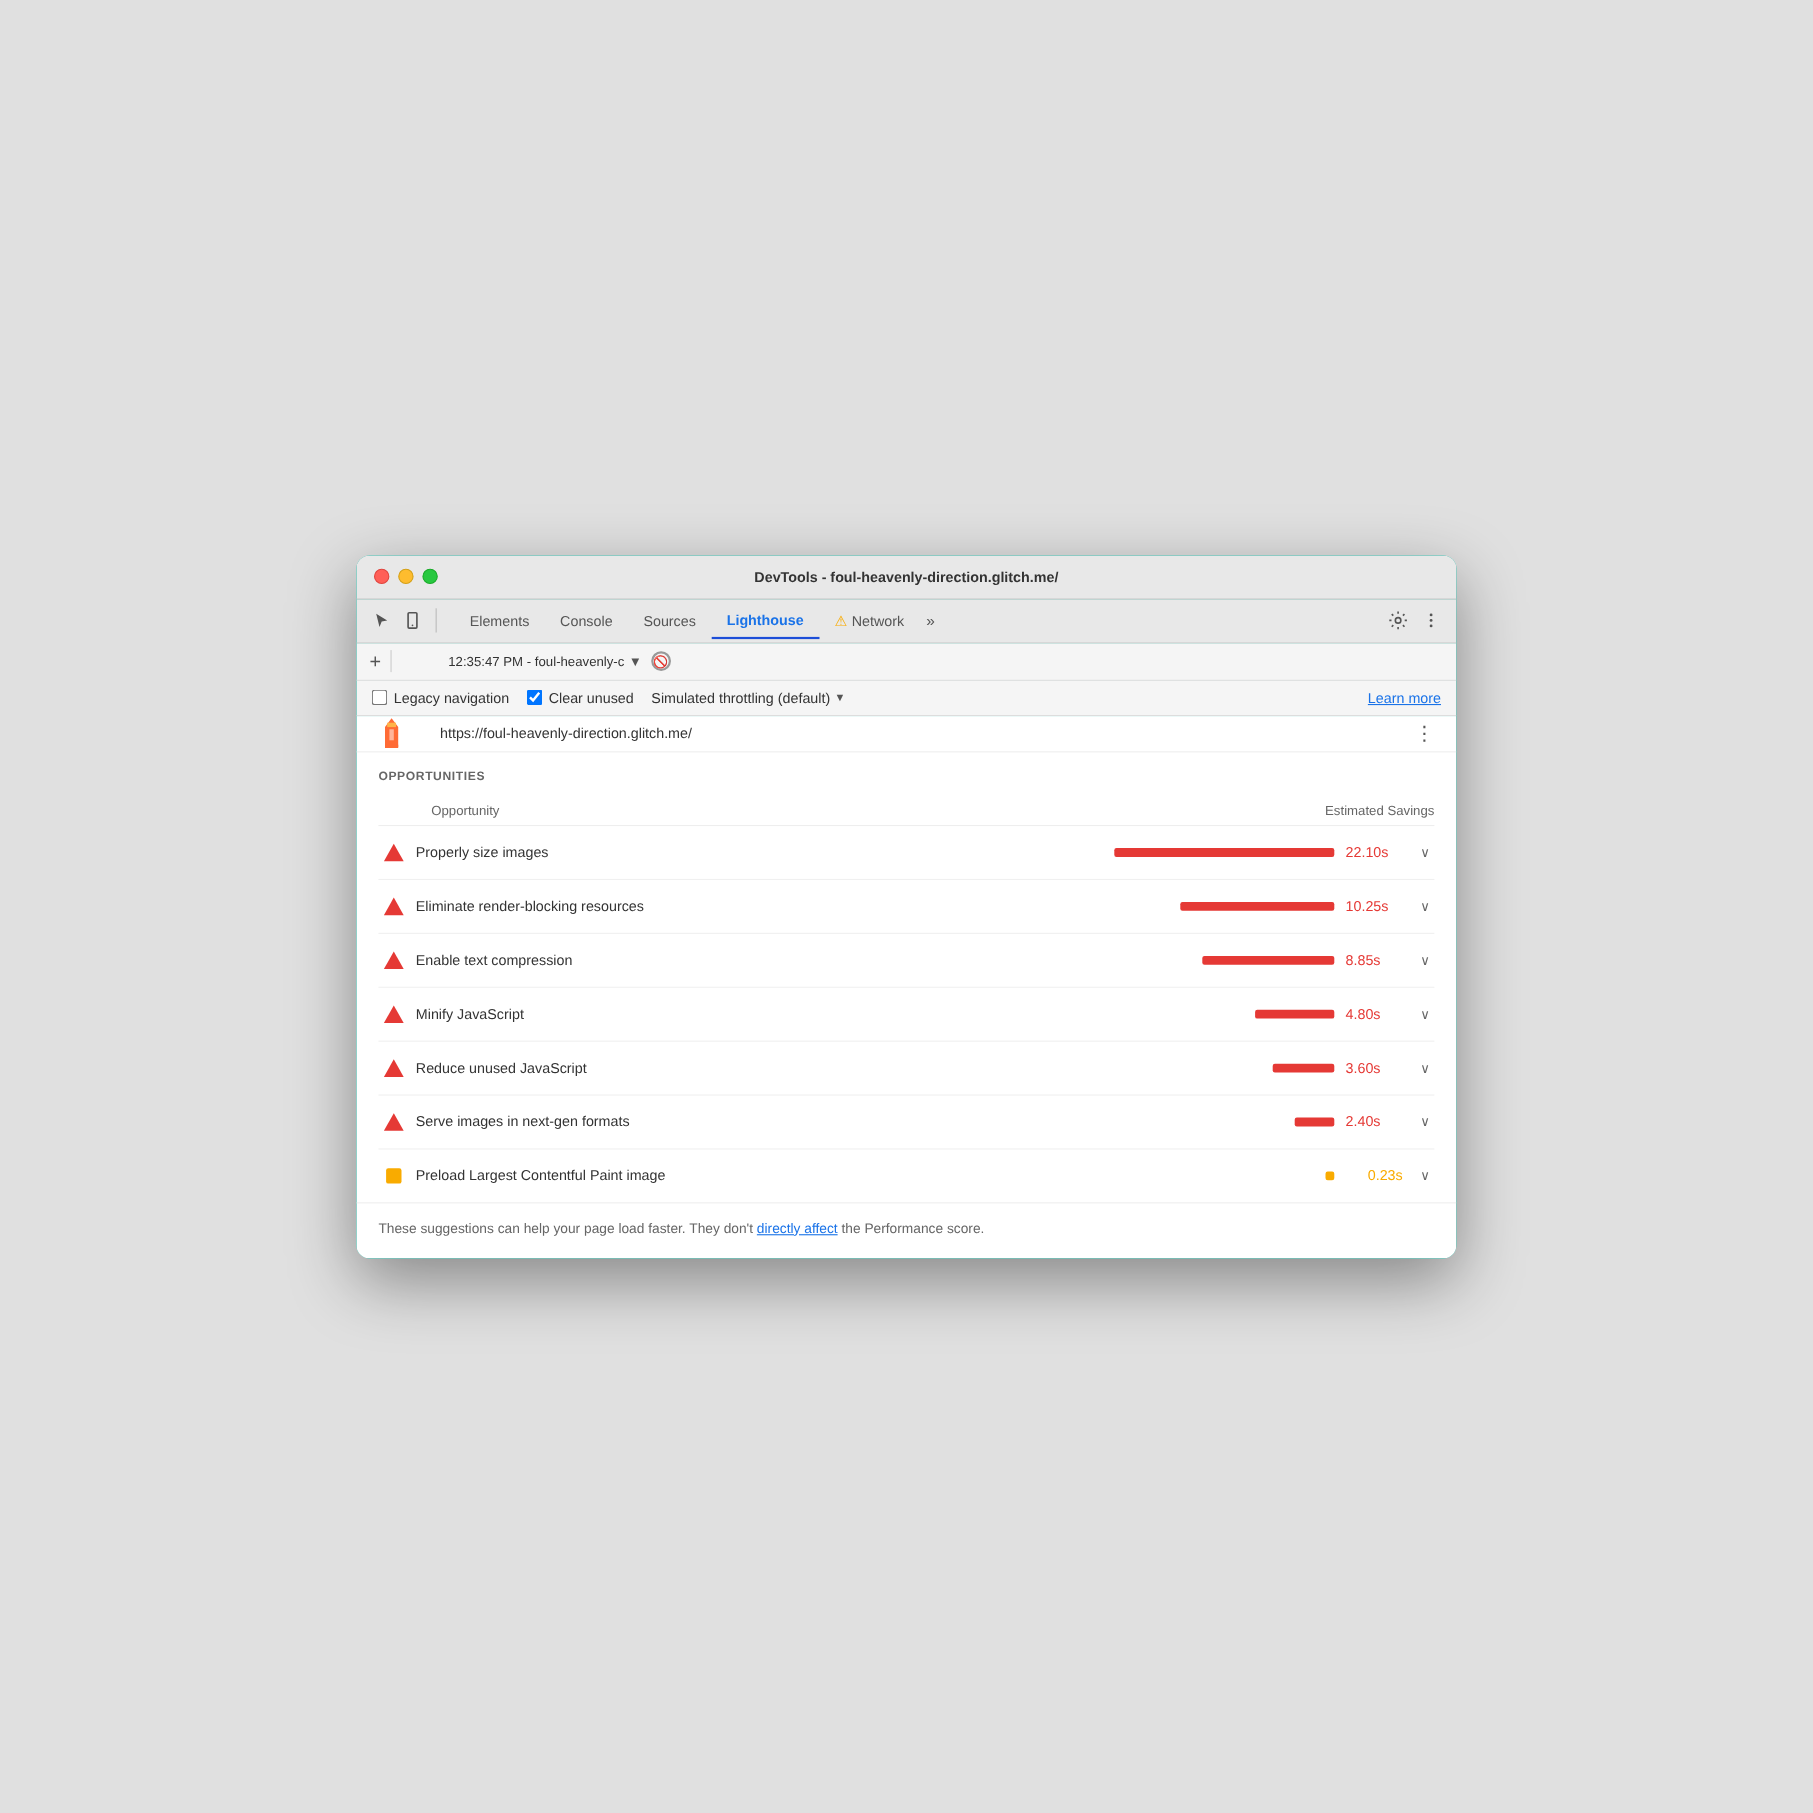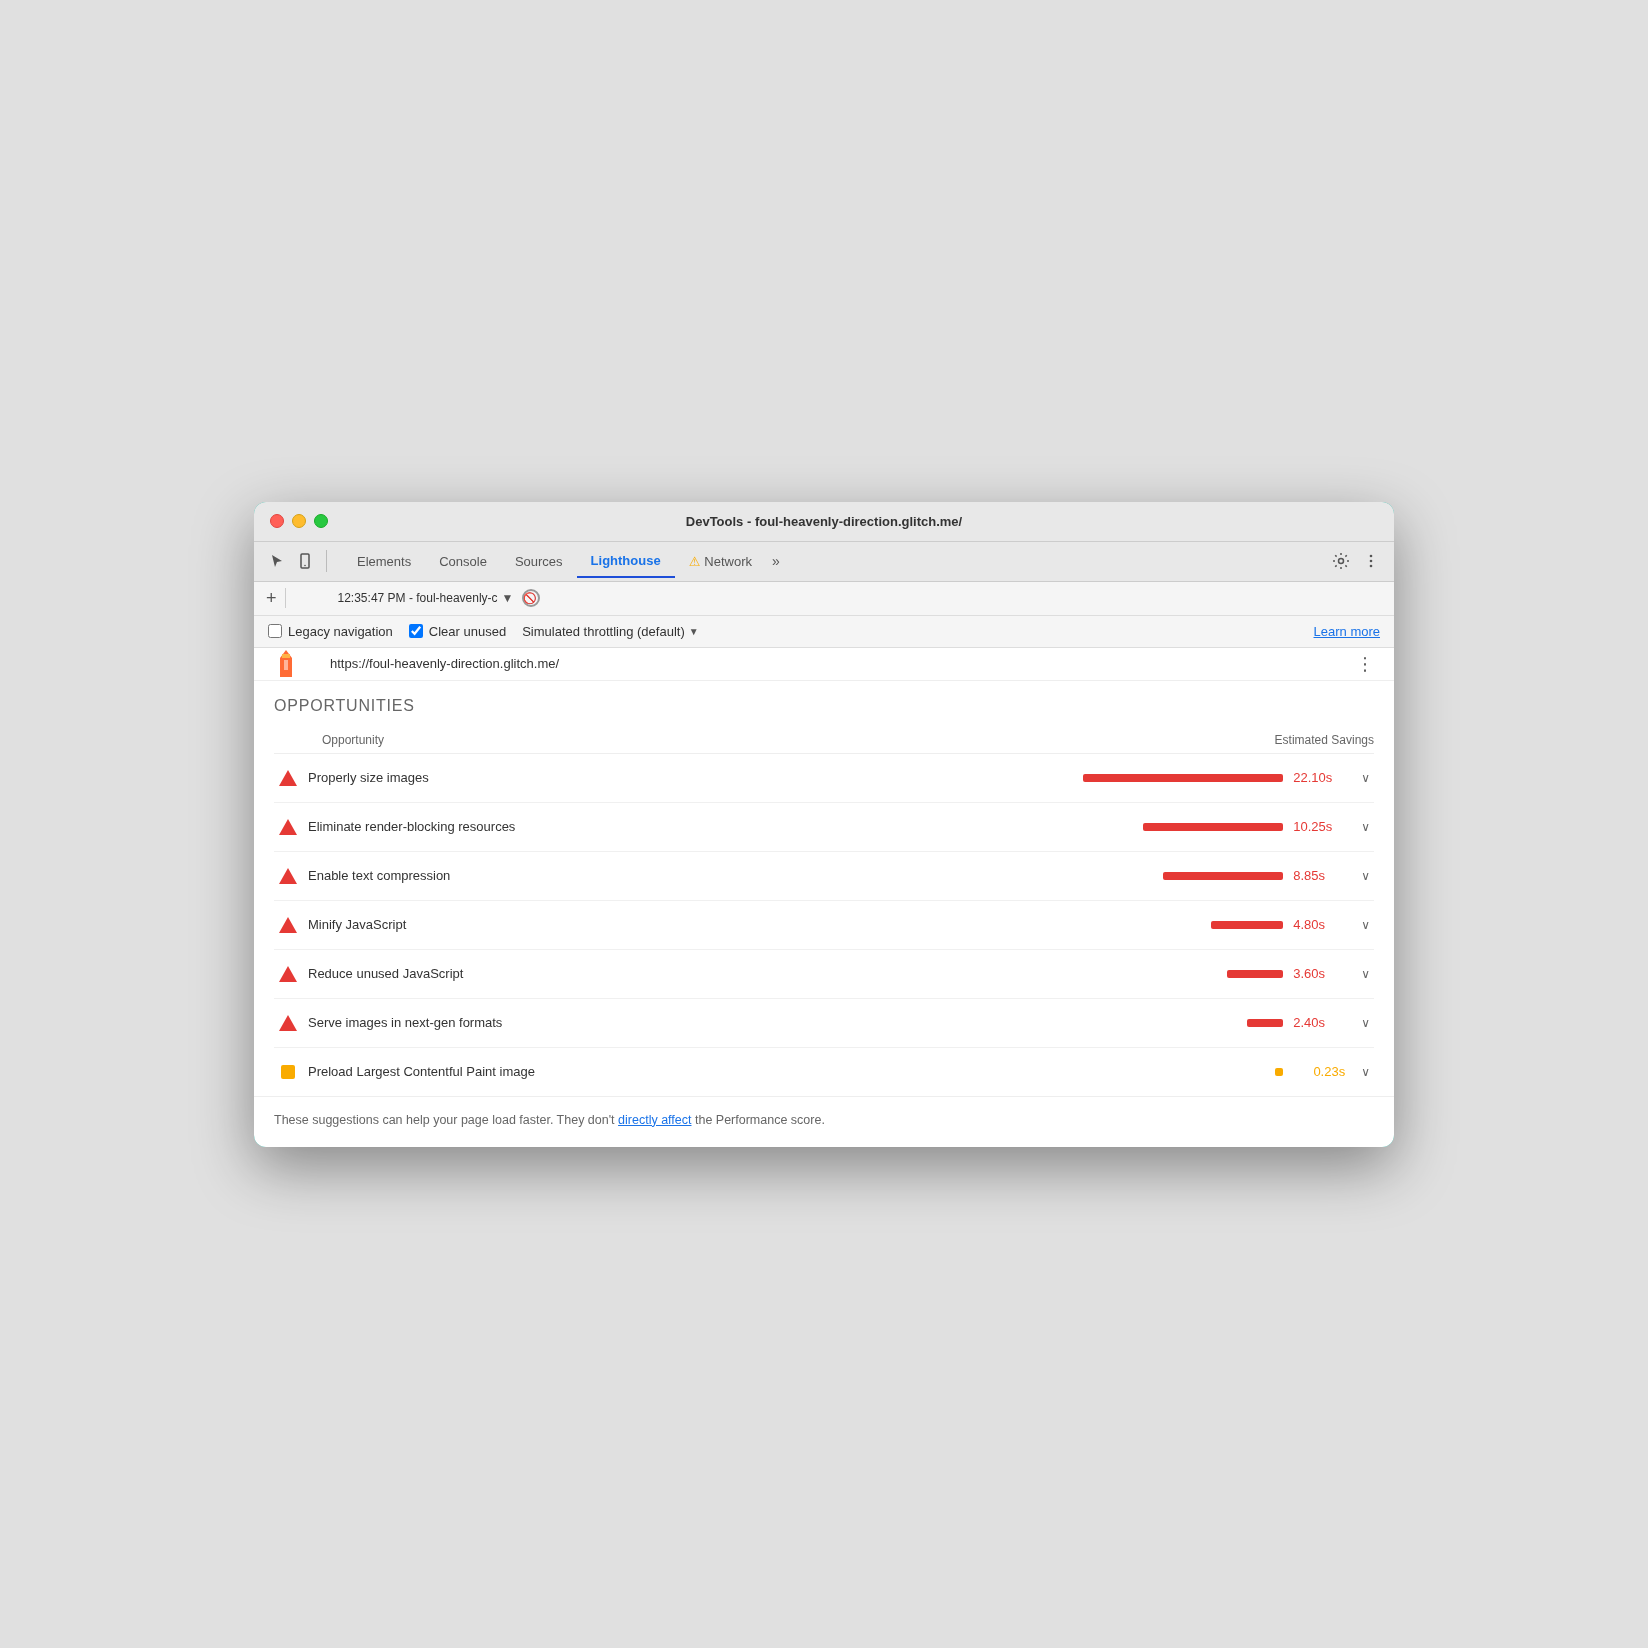--- a/index.html
+++ b/index.html
@@ -7,21 +7,21 @@
     body {
       background: #e0e0e0;
       display: flex;
       justify-content: center;
       align-items: center;
       min-height: 100vh;
       font-family: -apple-system, BlinkMacSystemFont, 'Segoe UI', Arial, sans-serif;
     }
 
     .window {
-      width: 1140px;
+      width: 1000px;
       background: #14b8a6;
       border-radius: 12px;
       box-shadow: 0 20px 60px rgba(0,0,0,0.4);
       overflow: hidden;
     }
 
     
     .title-bar {
       background: #e8e8e8;
       padding: 12px 16px;
@@ -272,22 +272,22 @@
       gap: 2px;
       padding: 4px;
     }
 
     
     .opportunities-section {
       padding: 16px 20px 0 20px;
     }
 
     .section-title {
-      font-size: 16px;
-      font-weight: 400;
+      font-size: 11px;
+      font-weight: 700;
       color: #666;
       letter-spacing: 0.05em;
       text-transform: uppercase;
       margin-bottom: 12px;
     }
 
     .table-header {
       display: flex;
       justify-content: space-between;
       padding: 6px 0 6px 48px;

